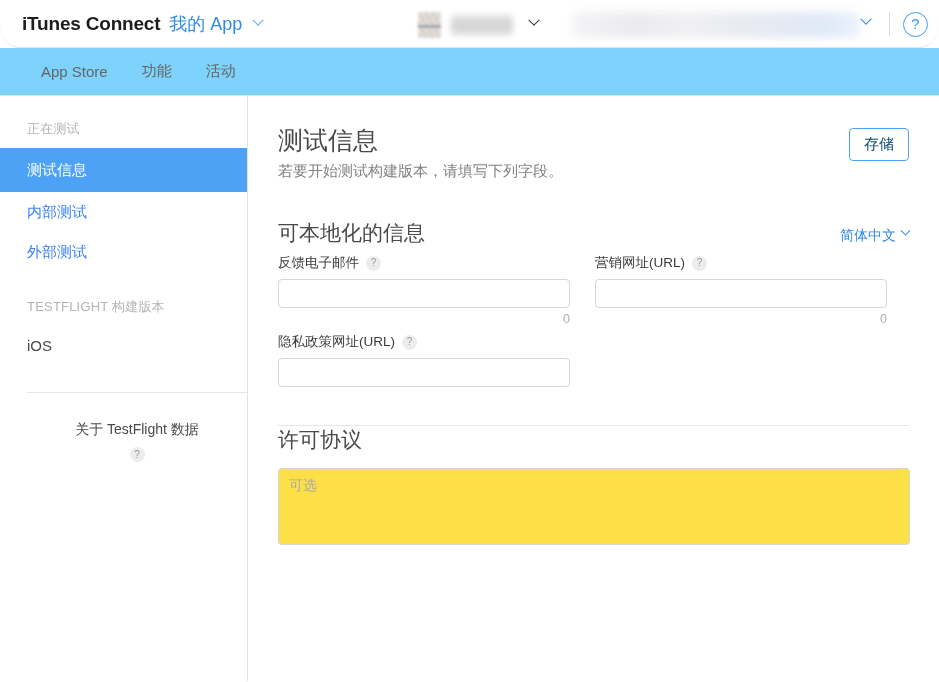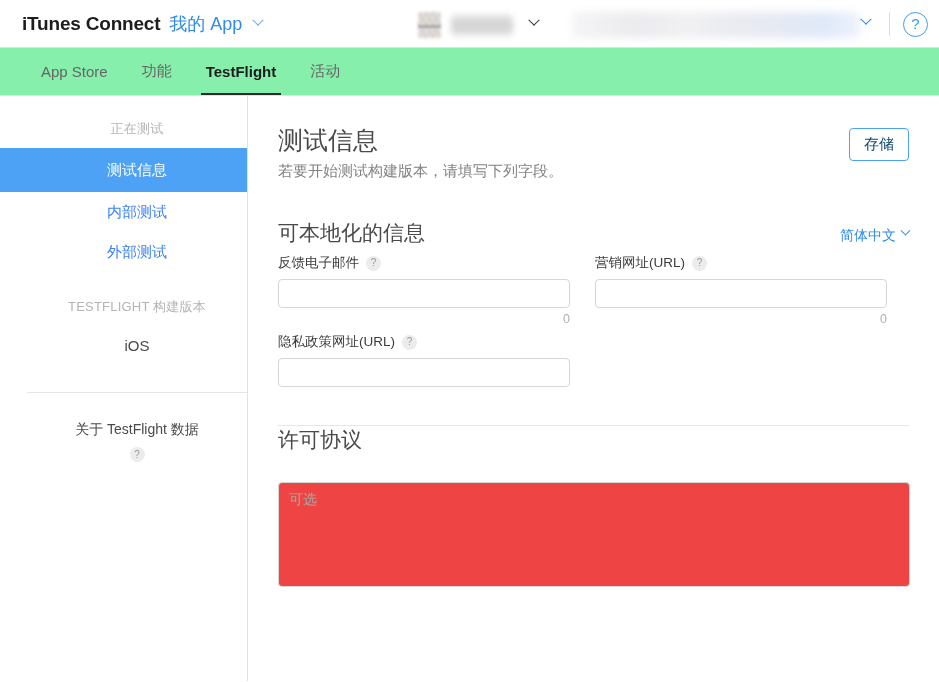--- a/index.html
+++ b/index.html
@@ -11,20 +11,21 @@
   }
 
   
   .header {
     position: relative;
     height: 48px;
     background: #ffffff;
     border-bottom: 1px solid #e2e2e2;
     display: flex;
     align-items: center;
+    border-radius: 21px;
   }
   .brand {
     margin-left: 22px;
     display: flex;
     align-items: baseline;
     gap: 9px;
     white-space: nowrap;
   }
   .brand-title {
     font-size: 19px;
@@ -108,21 +109,21 @@
     border-radius: 50%;
     color: #3b9cf5;
     font-size: 15px;
     line-height: 21px;
     text-align: center;
   }
 
   
   .tabbar {
     height: 48px;
-    background: #86efac;
+    background: #7dd3fc;
     border-bottom: 1px solid #e2e2e2;
     display: flex;
     align-items: stretch;
     padding-left: 24px;
   }
   .tab {
     display: flex;
     align-items: center;
     padding: 0 17px;
     font-size: 15px;
@@ -145,21 +146,20 @@
   
   .body { display: flex; height: 585px; }
 
   
   .sidebar {
     width: 248px;
     background: #ffffff;
     border-right: 1px solid #e2e2e2;
     padding-top: 18px;
     flex: 0 0 248px;
-    text-align: center;
   }
   .side-section {
     font-size: 13px;
     color: #b4b4b4;
     padding: 6px 0 10px 27px;
     letter-spacing: .2px;
   }
   .side-item {
     font-size: 15px;
     color: #3b82f6;
@@ -291,32 +291,32 @@
     background: #e6e6e6;
     margin-top: 38px;
   }
 
   .license-title {
     font-size: 21px;
     color: #4a4a4a;
     font-weight: normal;
   }
   .license-box {
-    margin-top: 28px;
+    margin-top: 14px;
     width: 632px;
-    height: 105px;
+    height: 77px;
     border: 1px solid #d6d6d6;
     border-radius: 4px;
     padding: 8px 10px;
     font-size: 14px;
     font-family: inherit;
     color: #333;
     resize: none;
     outline: none;
-    background: #ef4444;
+    background: #fde047;
   }
   .license-box::placeholder { color: #a9a9a9; }
 </style>
 </head>
 <body>
 
 <div class="header">
   <div class="brand">
     <span class="brand-title">iTunes Connect</span>
     <span class="brand-sub">我的 App</span>
@@ -332,21 +332,20 @@
   <div class="account-blur"></div>
   <span class="chev account-chev"></span>
 
   <div class="header-sep"></div>
   <div class="help-btn">?</div>
 </div>
 
 <div class="tabbar">
   <div class="tab">App Store</div>
   <div class="tab">功能</div>
-  <div class="tab active">TestFlight</div>
   <div class="tab">活动</div>
 </div>
 
 <div class="body">
 
   <div class="sidebar">
     <div class="side-section">正在测试</div>
 
     <div class="side-item active">测试信息</div>
     <div class="side-item">内部测试</div>

